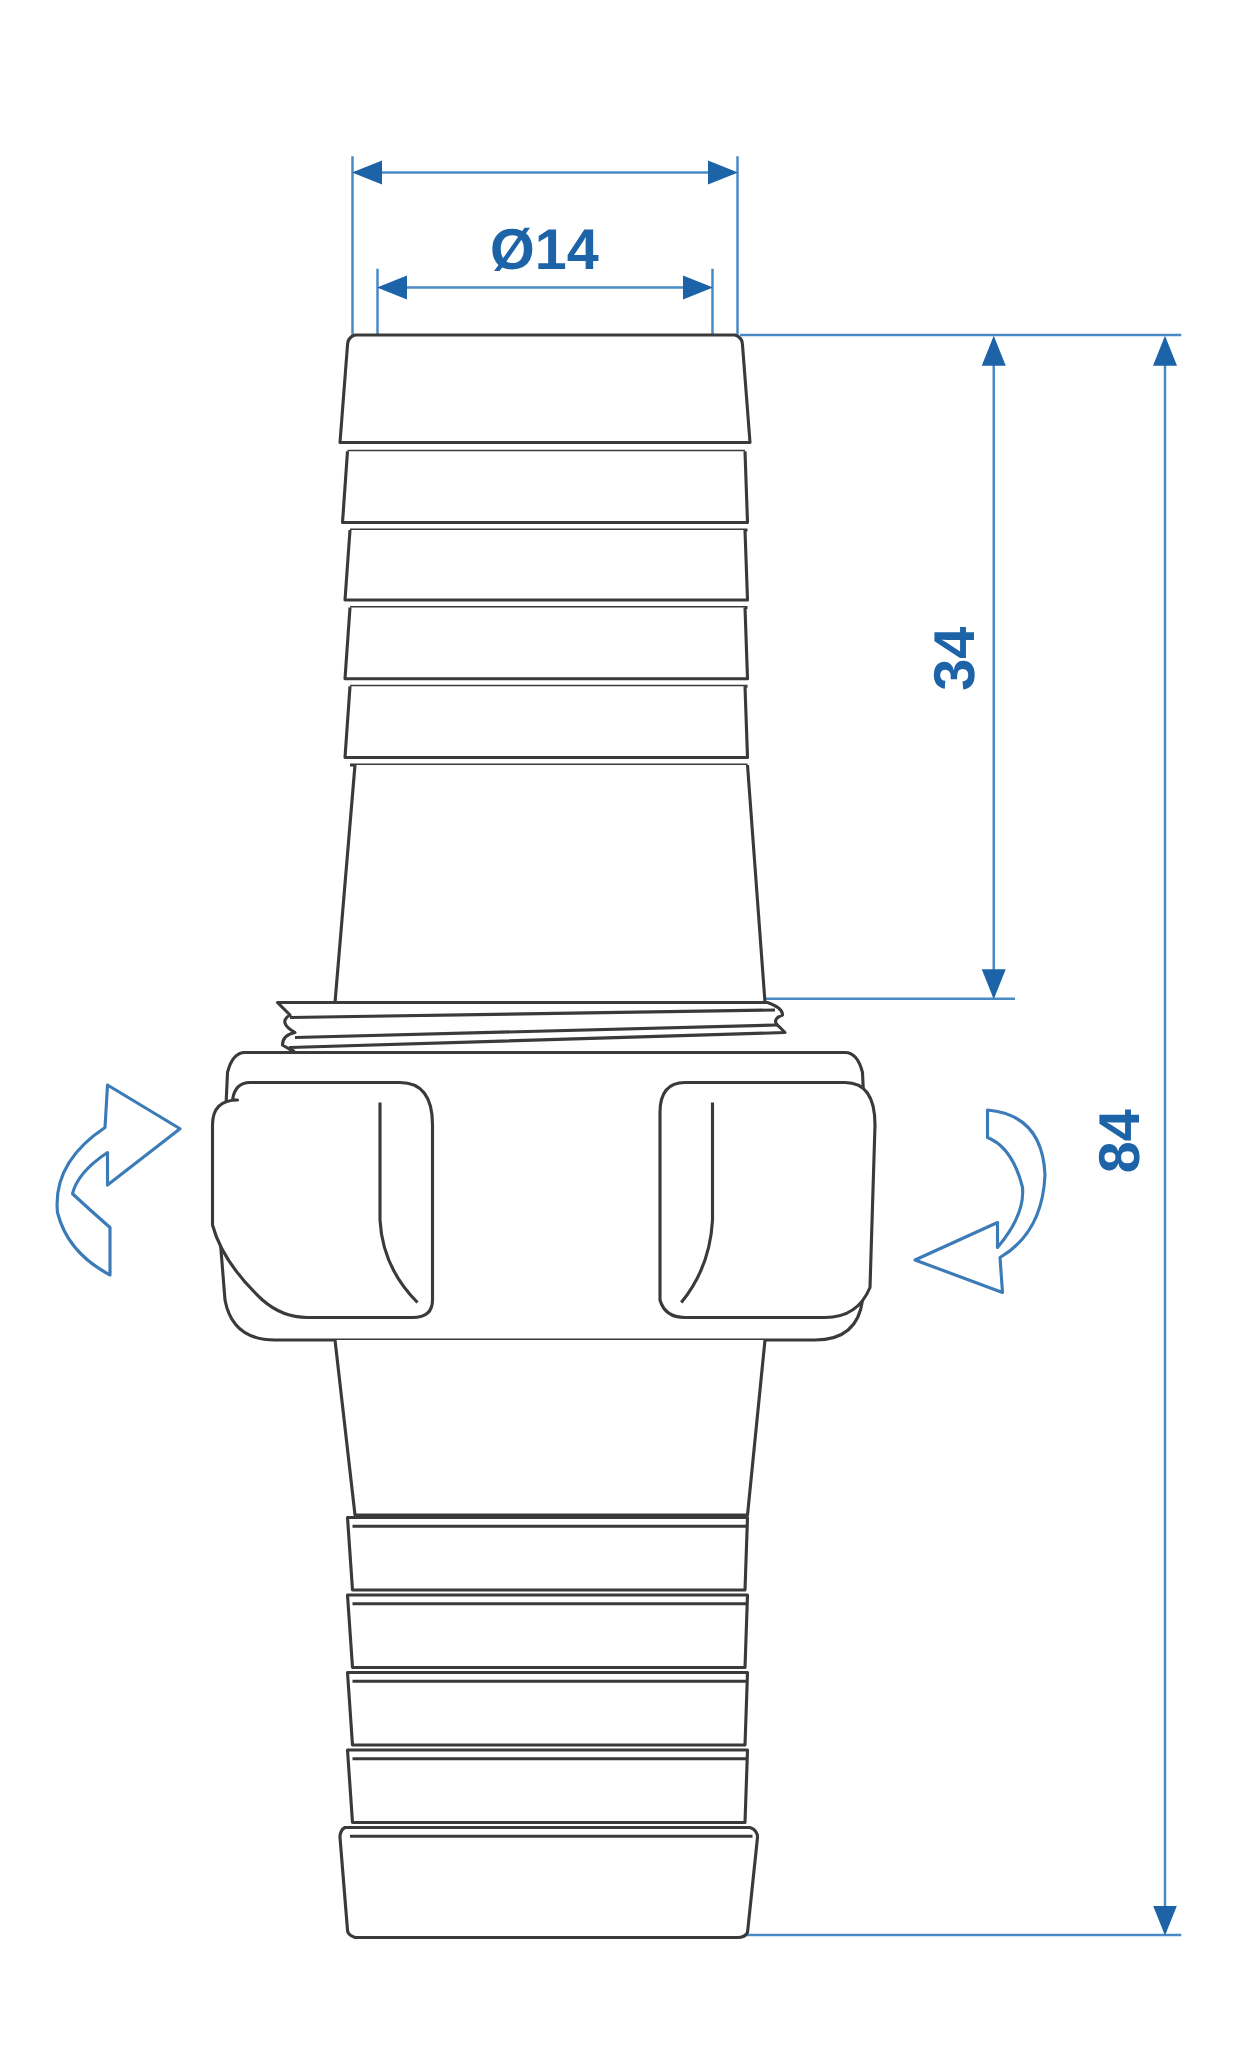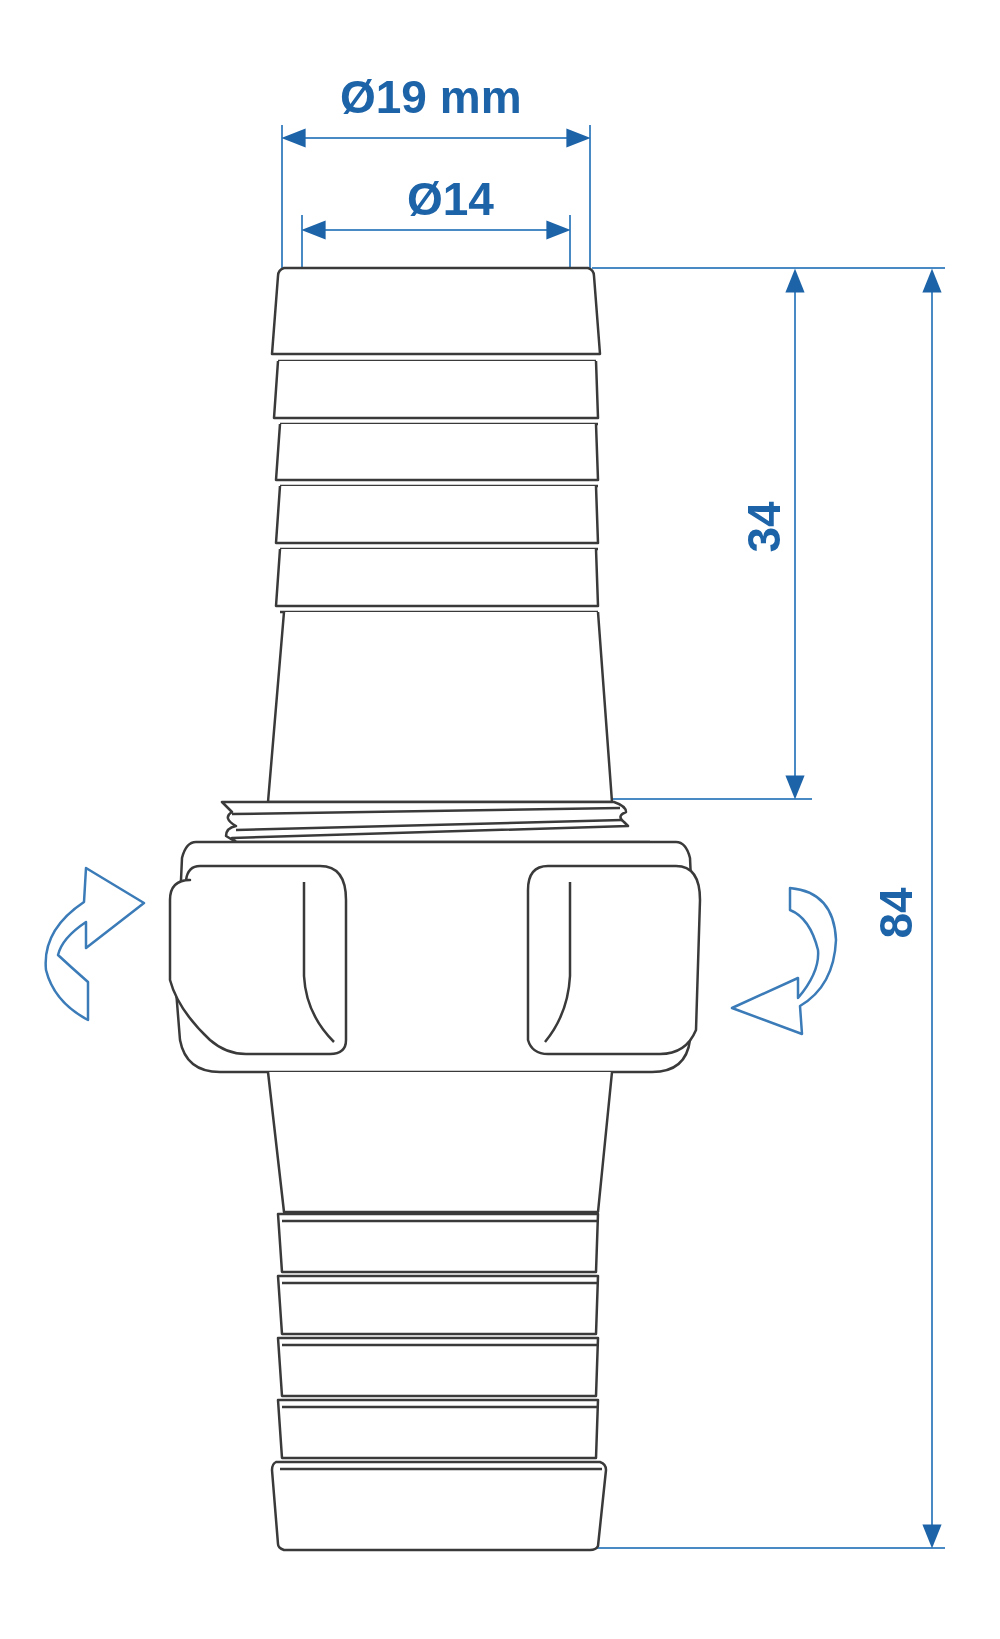--- a/index.html
+++ b/index.html
@@ -86,18 +86,17 @@
   </g>
 
   <g stroke="#3a7bb8" stroke-width="2.5" fill="none" stroke-linejoin="round">
     <path d="M86,868 L144,903 L86,948 L86,922 Q62,938 58,955 Q72,968 88,982 L88,1020 Q54,1002 46,970 Q42,930 84,902 Z"></path>
   </g>
   <g stroke="#3a7bb8" stroke-width="2.5" fill="none" stroke-linejoin="round">
     <path d="M790,888 Q834,892 836,940 Q834,986 800,1006 L802,1034 L732,1008 L798,978 L798,998 Q820,972 818,950 Q810,918 790,910 Z"></path>
   </g>
 </svg>
 
-<div class="dim-label" style="left:340px; top:70px; font-size:46px;">Ø19 mm</div>
-<div class="dim-label" style="left:407px; top:172px; font-size:46px;">Ø14</div>
+<div class="dim-label" style="left:392px; top:172px; font-size:46px;">Ø14</div>
 <div class="dim-label rot" style="left:738px; top:500px; font-size:46px;">34</div>
 <div class="dim-label rot" style="left:870px; top:886px; font-size:46px;">84</div>
 
 </div>
 
 </body></html>

